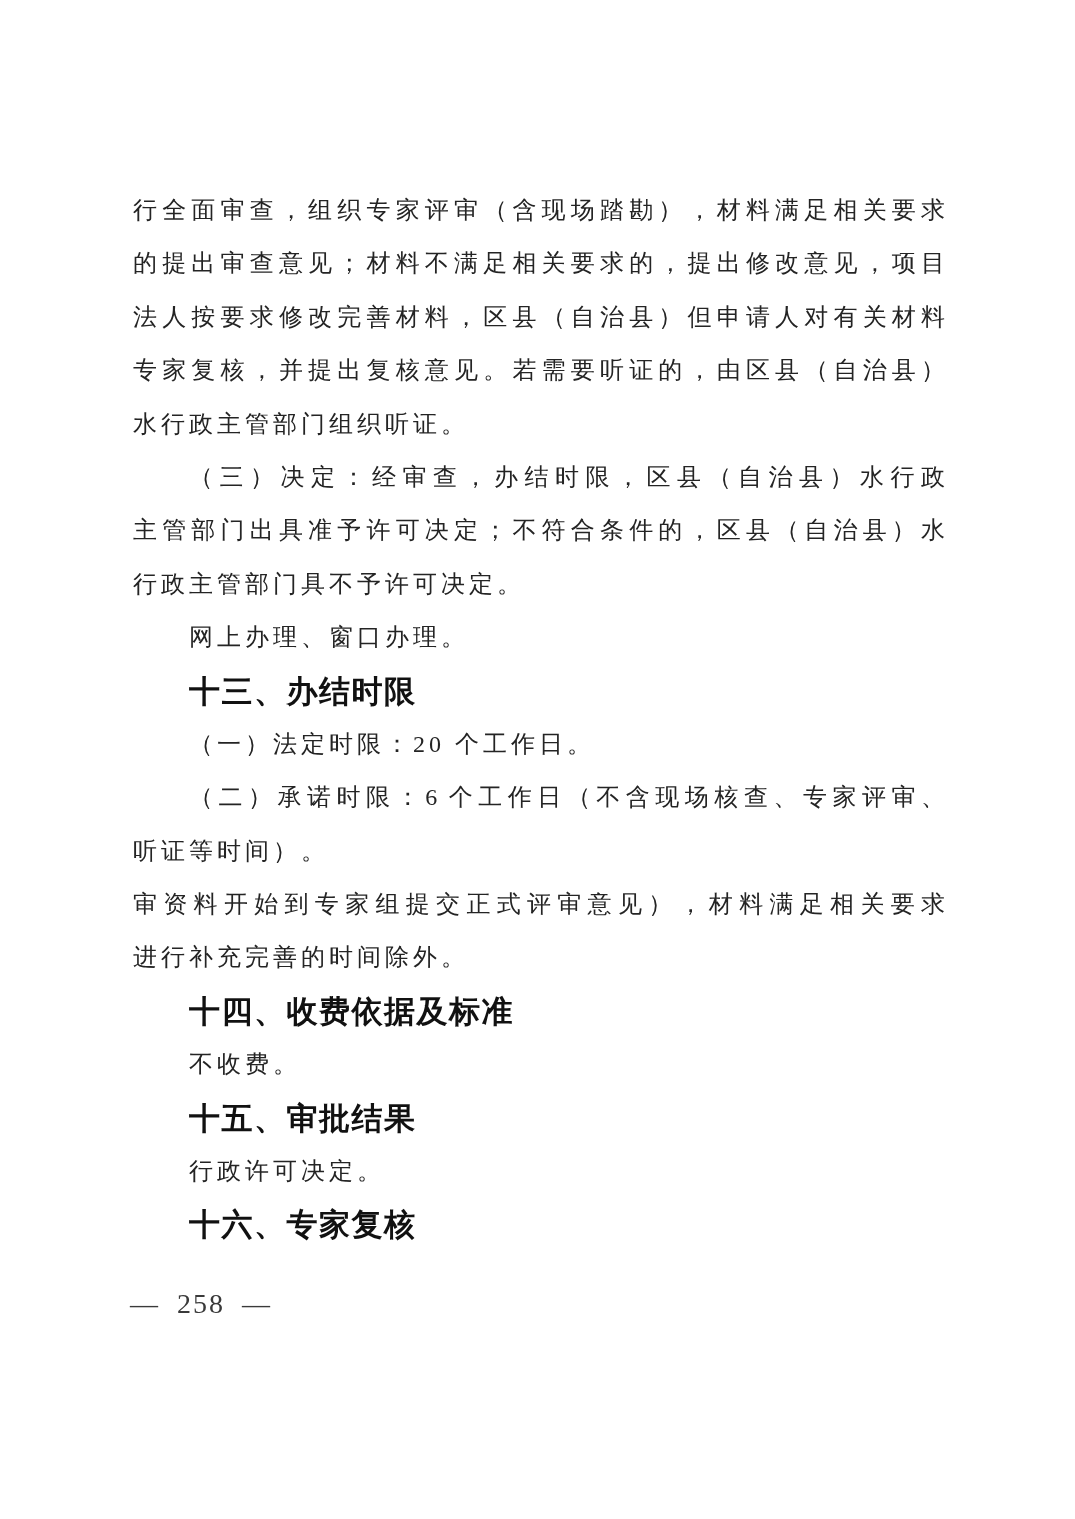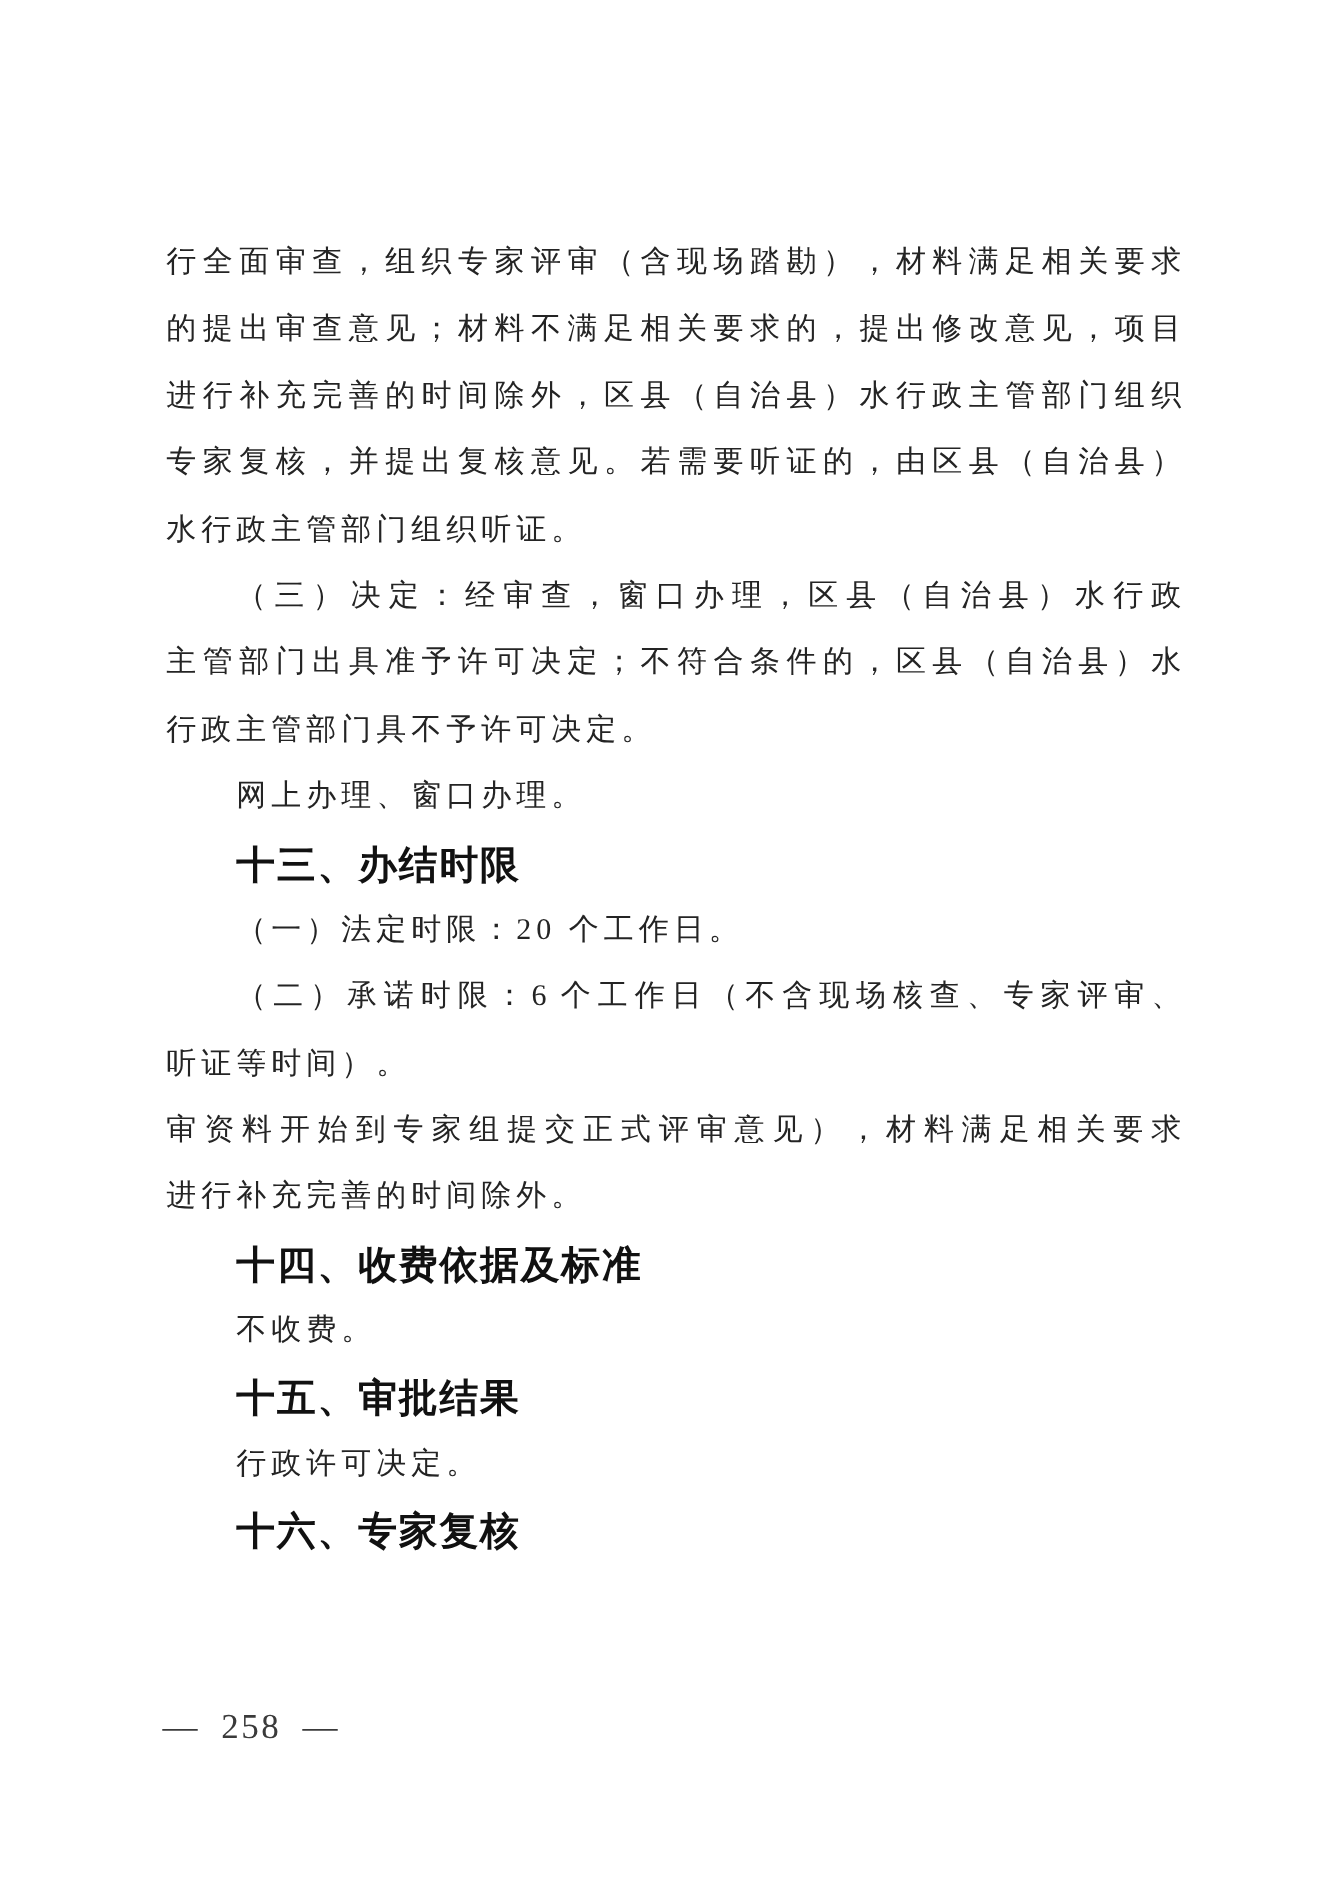--- a/index.html
+++ b/index.html
@@ -46,38 +46,38 @@
     font-family: "Liberation Sans", sans-serif;
     font-weight: 700;
     font-size: 31px;
     letter-spacing: 1.5px;
     color: #111111;
     white-space: nowrap;
   }
   .page-footer {
     position: absolute;
     left: 130px;
-    top: 1358px;
+    top: 1280px;
     font-size: 28px;
     line-height: 48px;
     letter-spacing: 2px;
     word-spacing: 8px;
     color: #3a3a3a;
   }
 </style>
 </head>
 <body>
 
 <div class="doc-body">
   <div class="ln j">行全面审查，组织专家评审（含现场踏勘），材料满足相关要求</div>
   <div class="ln j">的提出审查意见；材料不满足相关要求的，提出修改意见，项目</div>
-  <div class="ln j">进行补充完善的时间除外，区县（自治县）水行政主管部门组织</div>
+  <div class="ln j">法人按要求修改完善材料，区县（自治县）但申请人对有关材料</div>
   <div class="ln j">专家复核，并提出复核意见。若需要听证的，由区县（自治县）</div>
   <div class="ln fin">水行政主管部门组织听证。</div>
-  <div class="ln j ind">（三）决定：经审查，窗口办理，区县（自治县）水行政</div>
+  <div class="ln j ind">（三）决定：经审查，办结时限，区县（自治县）水行政</div>
   <div class="ln j">主管部门出具准予许可决定；不符合条件的，区县（自治县）水</div>
   <div class="ln fin">行政主管部门具不予许可决定。</div>
   <div class="ln fin ind">网上办理、窗口办理。</div>
   <div class="ln h ind">十三、办结时限</div>
   <div class="ln fin ind">（一）法定时限：20 个工作日。</div>
   <div class="ln j ind">（二）承诺时限：6 个工作日（不含现场核查、专家评审、</div>
   <div class="ln fin">听证等时间）。</div>
   <div class="ln j">审资料开始到专家组提交正式评审意见），材料满足相关要求</div>
   <div class="ln fin">进行补充完善的时间除外。</div>
   <div class="ln h ind">十四、收费依据及标准</div>

